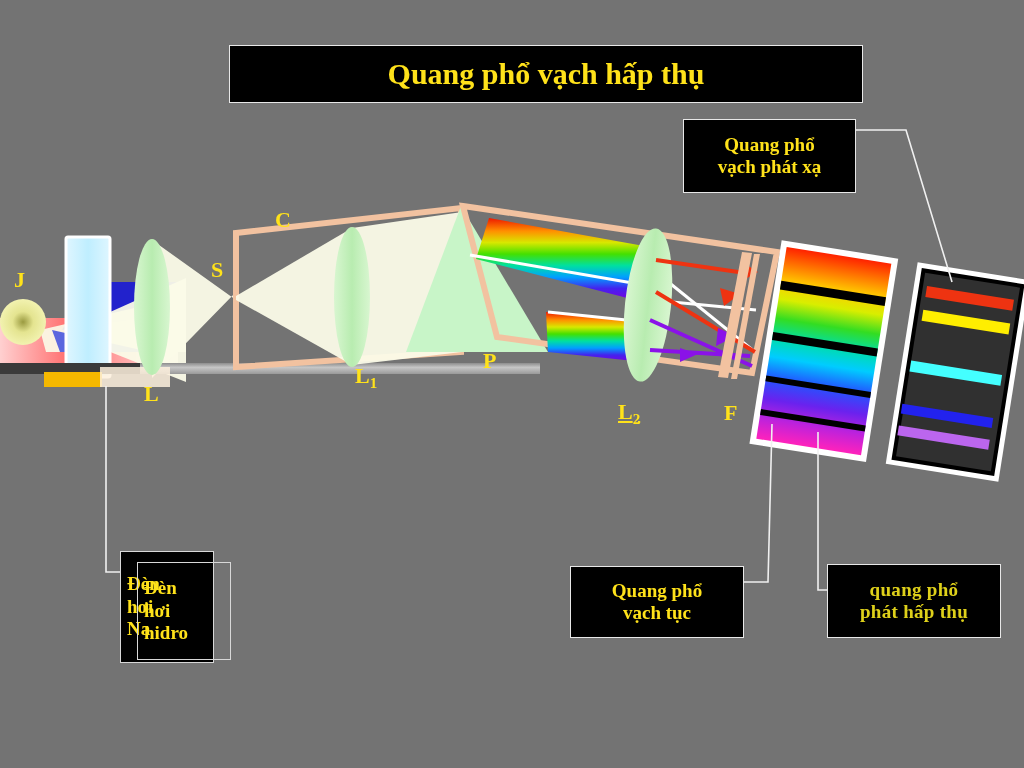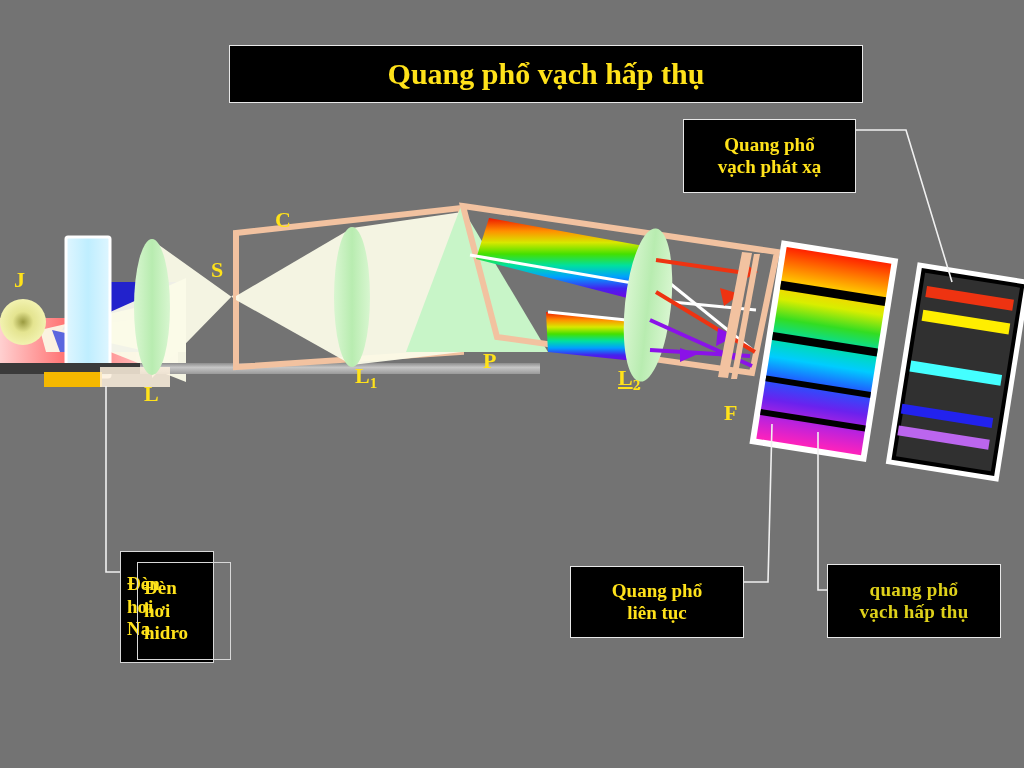--- a/index.html
+++ b/index.html
@@ -23,21 +23,21 @@
   .tbox span{display:block;white-space:nowrap;}
   .lbl{position:absolute;color:#ffe21a;font-weight:bold;
        font-family:"Liberation Serif",serif;font-size:22px;}
   .lbl sub{font-size:15px;}
   #lbl-J{left:14px;top:267px;}
   #lbl-S{left:211px;top:257px;}
   #lbl-C{left:275px;top:207px;}
   #lbl-L{left:144px;top:381px;}
   #lbl-L1{left:355px;top:363px;}
   #lbl-P{left:483px;top:348px;}
-  #lbl-L2{left:618px;top:365px;text-decoration:underline;}
+  #lbl-L2{left:618px;top:399px;text-decoration:underline;}
   #lbl-F{left:724px;top:400px;}
 </style>
 </head>
 <body>
 
 <div id="stage">
 
   <svg class="layer" viewBox="0 0 1024 768">
     <defs>
       <radialGradient id="glow" cx="50%" cy="50%" r="50%">
@@ -192,26 +192,26 @@
     <span>Quang phổ vạch hấp thụ</span>
   </div>
 
   <div class="tbox" id="box-phatxa">
     <span>Quang phổ</span>
     <span>vạch phát xạ</span>
   </div>
 
   <div class="tbox" id="box-lientuc">
     <span>Quang phổ</span>
-    <span>liên tục</span>
+    <span>vạch tục</span>
   </div>
 
   <div class="tbox" id="box-hapthu">
     <span>quang phổ</span>
-    <span>vạch hấp thụ</span>
+    <span>phát hấp thụ</span>
   </div>
 
   <div class="tbox" id="box-na">
     <span>Đèn</span>
     <span>hơi</span>
     <span>Na</span>
   </div>
 
   <div class="tbox" id="box-hidro">
     <span>Đèn</span>

